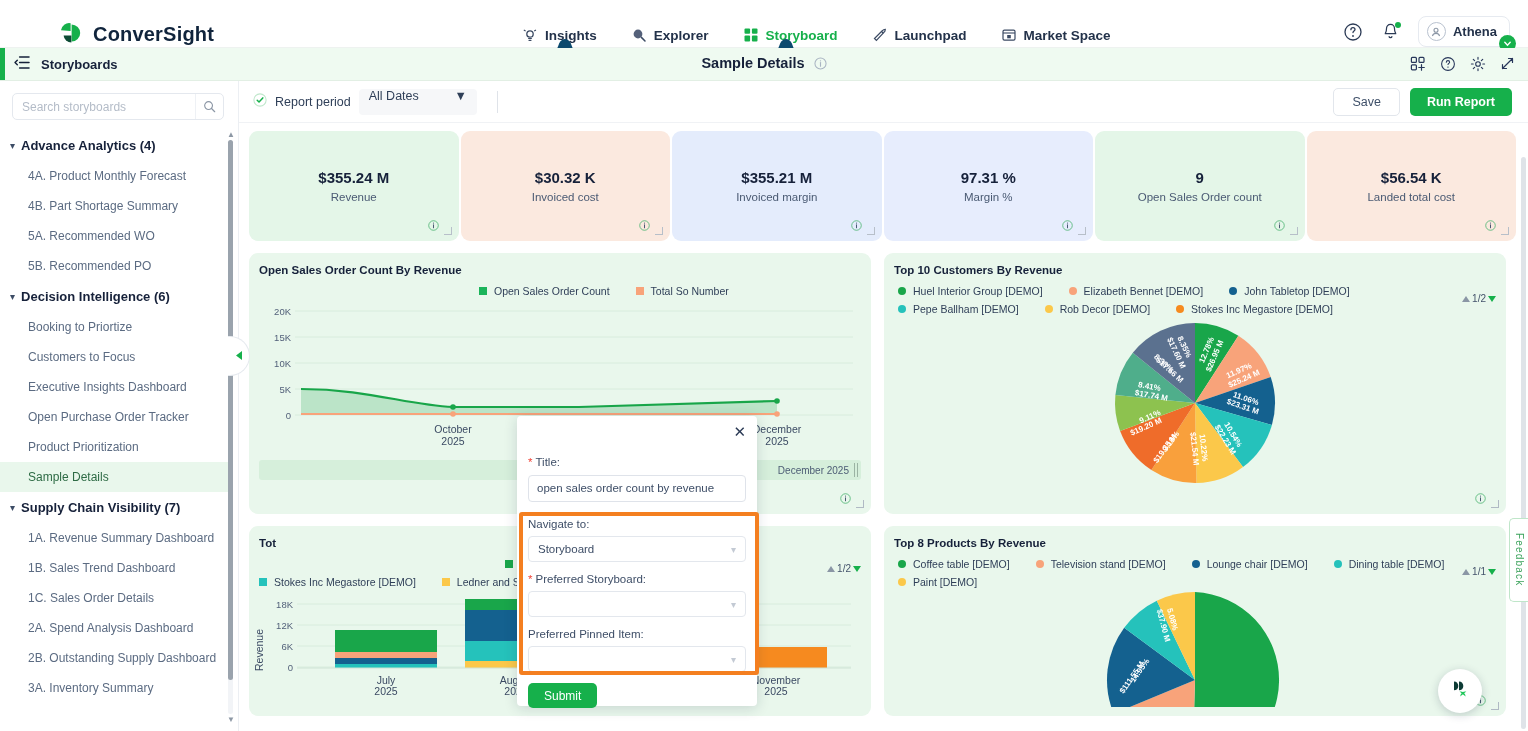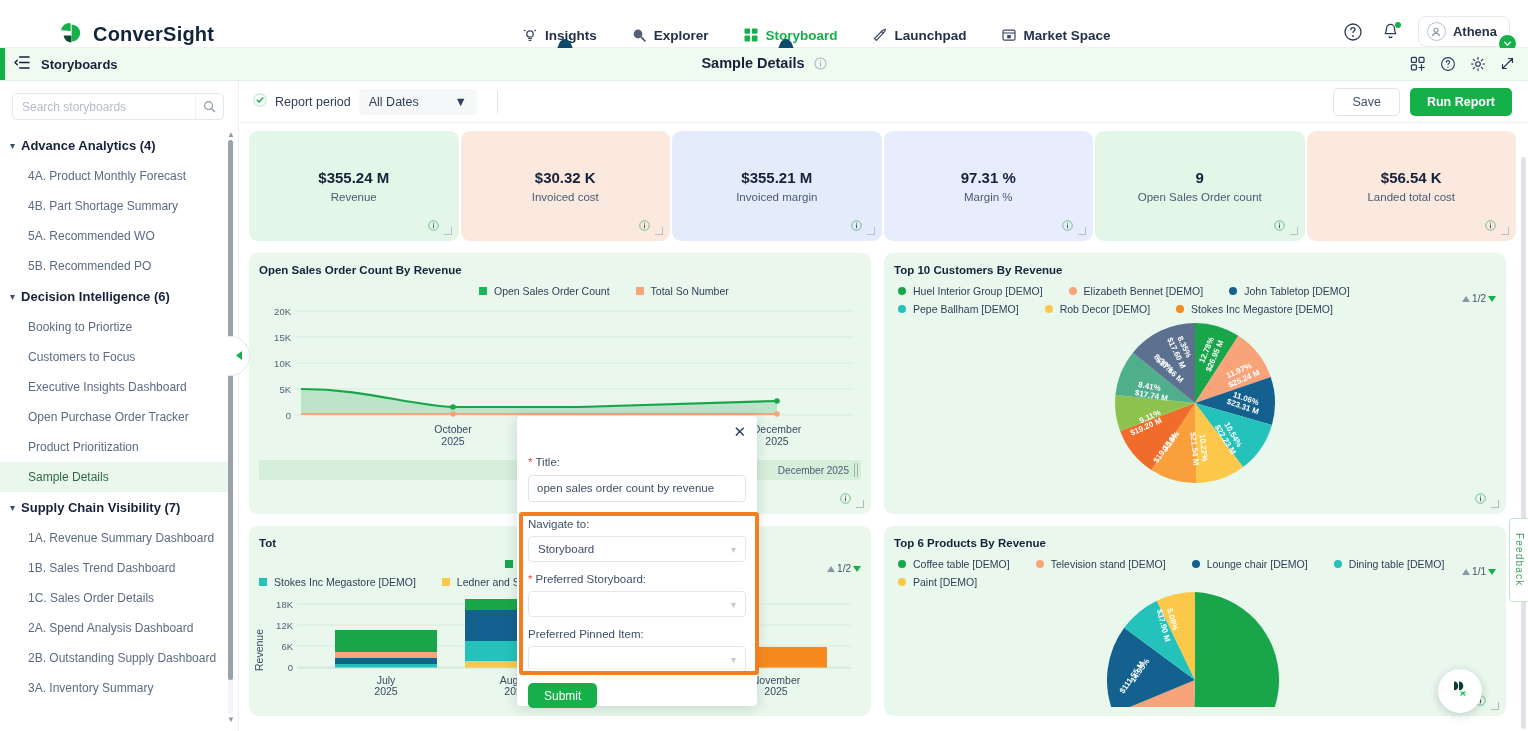--- a/index.html
+++ b/index.html
@@ -88,21 +88,21 @@
     cursor: pointer; z-index: 30;
   }
 
   
   .main { width: 1289px; height: 650px; background: #fff; position: relative; }
   .toolbar { height: 42px; display: flex; align-items: center; padding: 0 16px 0 14px; gap: 12px; border-bottom: 1px solid #f0f2f5; }
   .rp { display: flex; align-items: center; gap: 8px; }
   .rp-label { font-size: 12.5px; color: #2f3f58; font-weight: 500; }
   .rp-select {
     background: #f6f7f9; border-radius: 4px; height: 26px; min-width: 118px;
-    display: flex; align-items: center; justify-content: space-between;
+    display: flex; justify-content: space-between;
     padding: 0 10px; font-size: 12.5px; color: #2f3f58; cursor: pointer; gap: 14px;
   }
   .rp-divider { width: 1px; height: 22px; background: #dfe3e9; margin-left: 8px; }
   .tb-right { margin-left: auto; display: flex; align-items: center; gap: 10px; }
   .btn-save {
     border: 1px solid #e2e6ec; background: #fff; border-radius: 5px;
     height: 28px; padding: 0 18px; font-size: 12.5px; color: #3f5069;
     font-family: "Liberation Sans", sans-serif; cursor: pointer;
   }
   .btn-run {
@@ -703,21 +703,21 @@
             </svg>
             <span class="p-info"><svg width="11" height="11" viewBox="0 0 12 12">
                   <circle cx="6" cy="6" r="5.2" fill="none" stroke="#4fb573" stroke-width=".9"></circle>
                   <path d="M6 5.2v3.3" stroke="#4a5a73" stroke-width="1.1" stroke-linecap="round"></path>
                   <circle cx="6" cy="3.4" r=".6" fill="#4a5a73"></circle>
                 </svg></span>
             <span class="p-grip"></span>
           </div>
 
           <div class="panel" style="height:190px">
-            <div class="p-title">Top 6 Products By Revenue</div>
+            <div class="p-title">Top 8 Products By Revenue</div>
             <div class="legend">
               <span class="lg">
                   <i class="dot" style="background:#19a64a"></i>
                   <span>Coffee table [DEMO]</span>
                 </span>
               <span class="lg">
                   <i class="dot" style="background:#f8a37a"></i>
                   <span>Television stand [DEMO]</span>
                 </span>
               <span class="lg">

